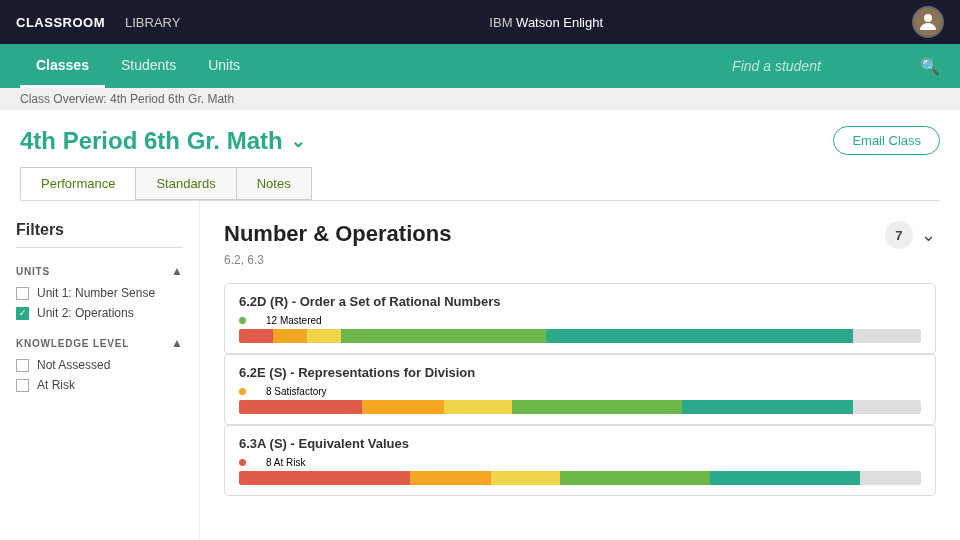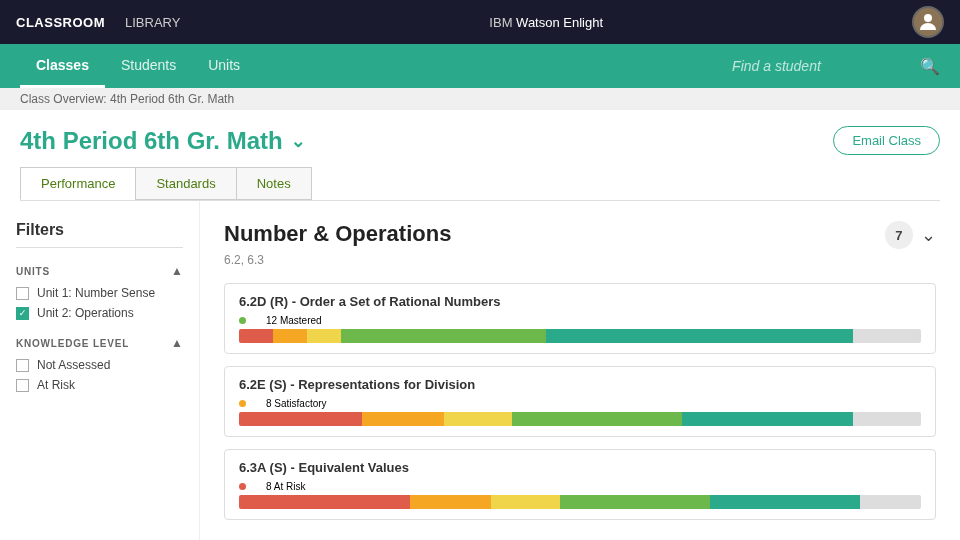--- a/index.html
+++ b/index.html
@@ -230,21 +230,20 @@
       font-size: 13px;
       font-weight: 600;
       color: #444;
     }
     .expand-icon { color: #444; font-size: 18px; }
 
     
     .skill-row {
       border: 1px solid #ddd;
       border-radius: 4px;
-      margin-bottom: 12px;
       padding: 10px 14px;
     }
     .skill-name {
       font-size: 13px;
       font-weight: 600;
       color: #333;
       margin-bottom: 6px;
     }
     .skill-bar-container {
       position: relative;

